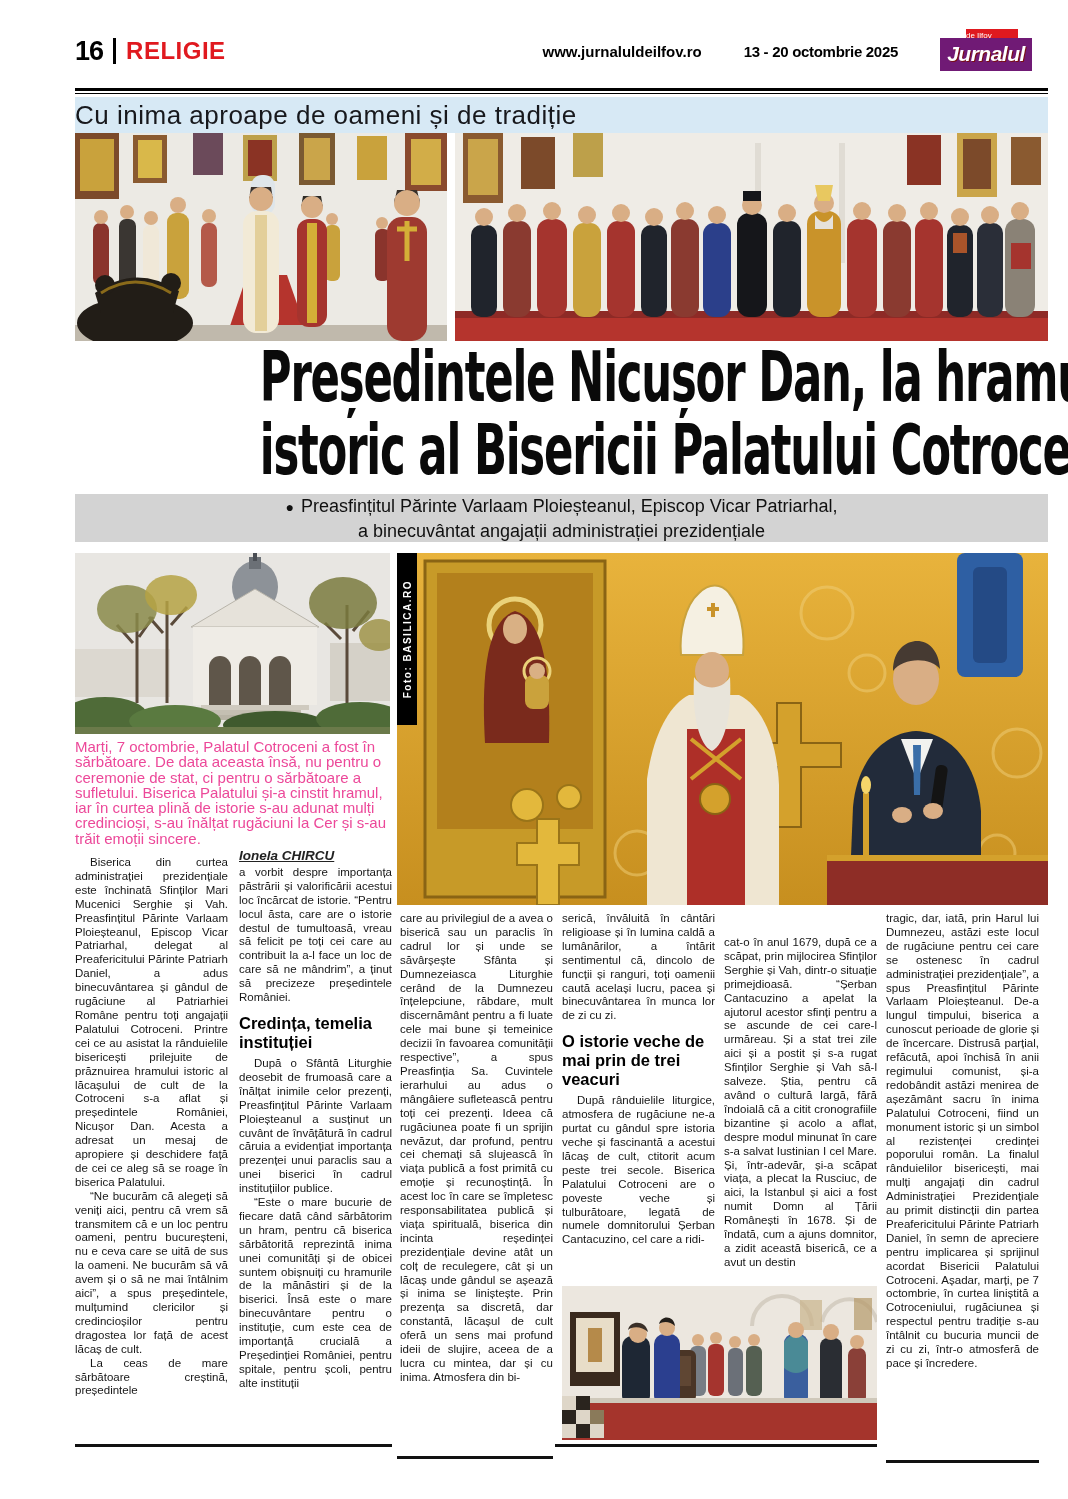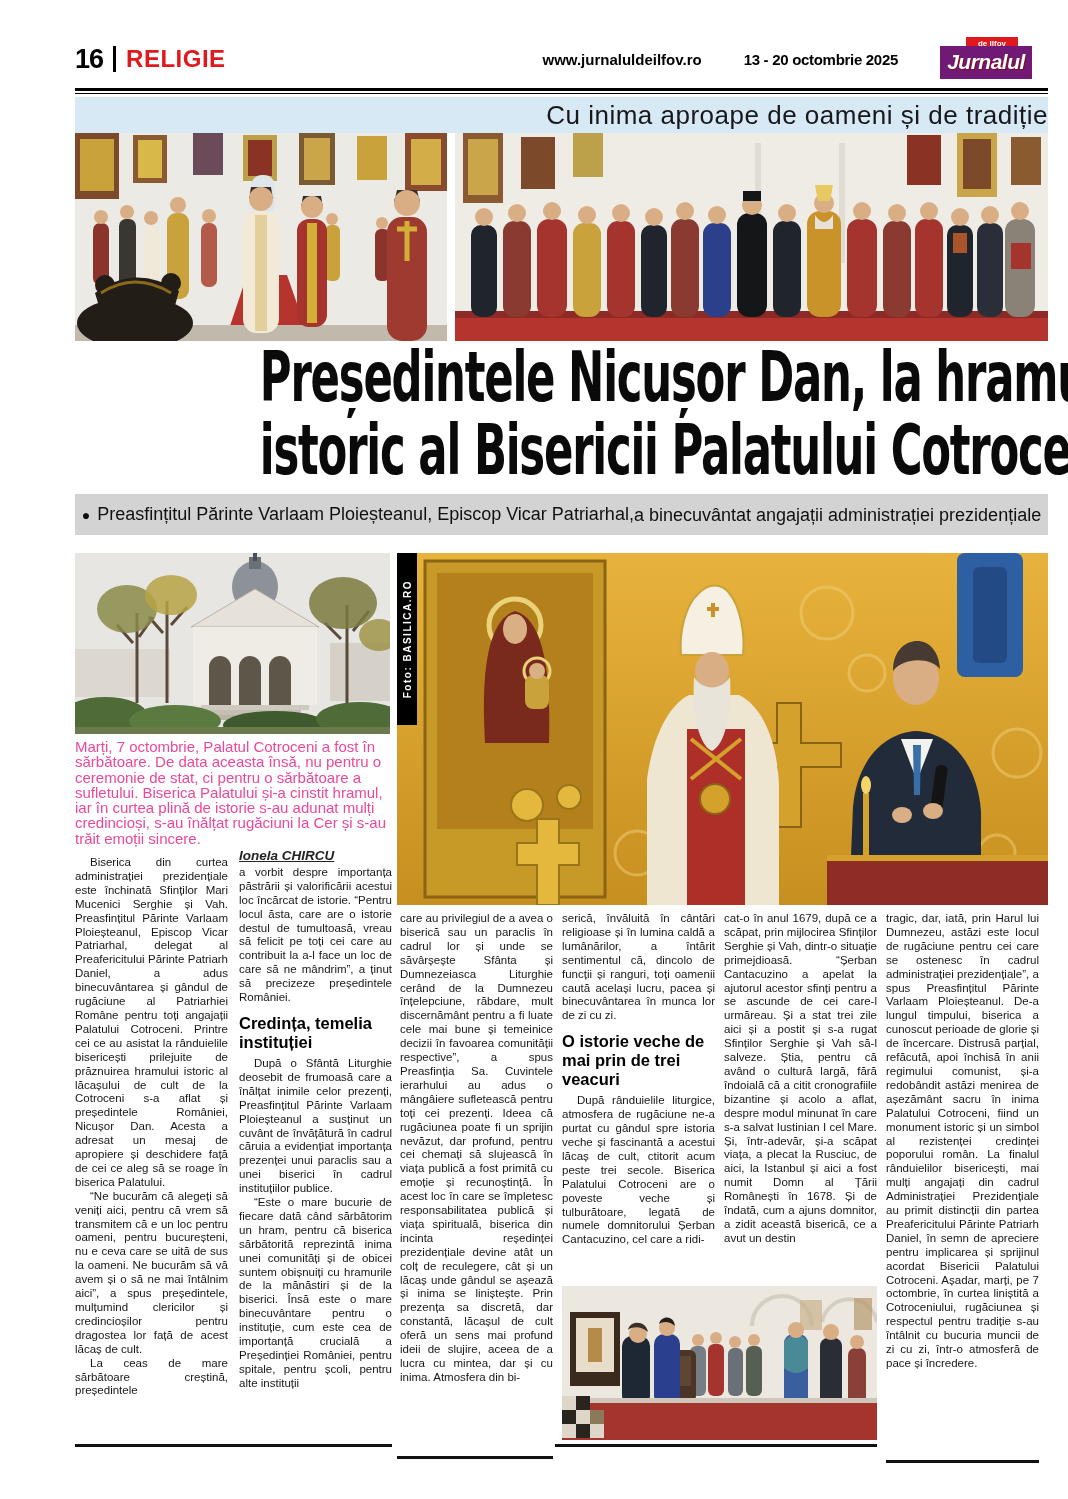--- a/index.html
+++ b/index.html
@@ -2,74 +2,74 @@
 <html lang="ro"><head>
 <meta charset="utf-8">
 <style>
   * { margin:0; padding:0; box-sizing:border-box; }
   body { background:#777; font-family:"Liberation Sans", sans-serif; }
   #page {
     position:relative; width:1068px; height:1499px; background:#fff;
     margin:0 auto; overflow:hidden; color:#111;
   }
   
-  #header { position:absolute; left:75px; top:36px; width:973px; height:46px;
+  #header { position:absolute; left:75px; top:28px; width:973px; height:46px;
     display:flex; align-items:center; }
   .pagenum { font-size:27px; font-weight:bold; color:#000; letter-spacing:-1px; }
   .hdr-div { width:3px; height:26px; background:#000; margin:0 10px; }
   .section { font-size:24px; font-weight:bold; color:#e0191f; letter-spacing:.5px; }
   .hdr-right { margin-left:auto; display:flex; align-items:center; gap:42px; }
   .website { font-size:15px; font-weight:bold; color:#000; }
   .daterange { font-size:15px; font-weight:bold; color:#000; letter-spacing:-0.3px; }
   .logo { position:relative; width:108px; height:44px; }
   .logo-tab { position:absolute; left:26px; top:0; width:52px; height:13px; background:#e0191f;
-    color:#fff; font-size:8px; font-weight:bold; text-align:center; line-height:13px; }
+    color:#fff; font-size:8px; font-weight:normal; text-align:left; line-height:13px; }
   .logo-main { position:absolute; left:0; top:9px; width:92px; height:33px; background:#701a75;
     color:#fff; font-size:21px; font-weight:bold; font-style:italic; text-align:center;
     line-height:31px; text-shadow:1px 1px 0 #7a0e11; letter-spacing:-0.5px; }
   #hrule { position:absolute; left:75px; top:88px; width:973px; height:6px;
     border-top:3px solid #000; border-bottom:1px solid #000; }
   
   #banner { position:absolute; left:75px; top:97px; width:973px; height:36px;
-    background:#d7e9f5; display:flex; align-items:center; justify-content:flex-end; }
+    background:#d7e9f5; display:flex; align-items:center; justify-content:flex-start; }
   #banner span { font-size:26px; color:#17181c; letter-spacing:.5px; }
   
   .photo { position:absolute; overflow:hidden; background:#eceae4; }
   #photoA { left:75px;  top:133px; width:372px; height:208px; }
   #photoB { left:455px; top:133px; width:593px; height:208px; }
   #photoC { left:75px;  top:553px; width:315px; height:181px; }
   #photoD { left:397px; top:553px; width:651px; height:352px; }
   #photoE { left:562px; top:1286px; width:315px; height:154px; }
   .photo svg { display:block; width:100%; height:100%; }
   .credit-band { position:absolute; left:0; top:0; width:20px; height:172px; background:#000;
     display:flex; align-items:center; justify-content:center; }
   .credit-band span { writing-mode:vertical-rl; transform:rotate(180deg); color:#fff;
     font-size:10px; font-weight:bold; letter-spacing:1.5px; white-space:nowrap; }
   
   #headline { position:absolute; left:75px; top:341px; width:973px; height:150px; text-align:center; }
   .hl-line { font-family:"DejaVu Sans", sans-serif; font-weight:bold; font-size:70px;
     line-height:73px; white-space:nowrap; color:#0a0a0a;
     transform:scaleX(0.62); transform-origin:50% 50%; letter-spacing:-2px; }
-  #deck { position:absolute; left:75px; top:494px; width:973px; height:41px; background:#d3d3d3;
-    display:flex; flex-direction:row; align-items:center; justify-content:center; }
+  #deck { position:absolute; left:75px; top:494px; width:973px; height:48px; background:#d3d3d3;
+    display:flex; flex-direction:column; align-items:center; justify-content:center; }
   #deck div { font-size:18px; color:#101010; line-height:24px; }
   #deck .bullet { font-size:14px; margin-right:7px; }
   
   #caption { position:absolute; left:75px; top:739px; width:315px;
     font-size:15px; line-height:15.3px; color:#ec4899; text-align:left; }
   
   .col { position:absolute; overflow:hidden; font-size:11.5px; line-height:13.9px;
     text-align:justify; color:#161616; }
   .col p { text-indent:15px; }
   .col p.noindent { text-indent:0; }
   #col1 { left:75px;  top:856px; width:153px; height:586px; }
   #col2 { left:239px; top:849px; width:153px; height:593px; }
   #col3 { left:400px; top:912px; width:153px; height:542px; }
   #col4 { left:562px; top:912px; width:153px; height:368px; }
-  #col5 { left:724px; top:912px; width:153px; height:368px; }
+  #col5 { left:724px; top:936px; width:153px; height:368px; }
   #col6 { left:886px; top:912px; width:153px; height:545px; }
   .byline { font-size:13.5px; font-weight:bold; font-style:italic; text-decoration:underline;
     color:#222; margin-bottom:3px; }
   .subhead { font-size:16.5px; font-weight:bold; line-height:19px; color:#000;
     margin:9px 0 5px 0; text-align:left; }
   .endrule { position:absolute; background:#111; height:3px; }
   #rule-left  { left:75px;  top:1444px; width:317px; }
   #rule-col3  { left:397px; top:1456px; width:156px; }
   #rule-photo { left:555px; top:1444px; width:322px; }
   #rule-col6  { left:886px; top:1460px; width:153px; }

